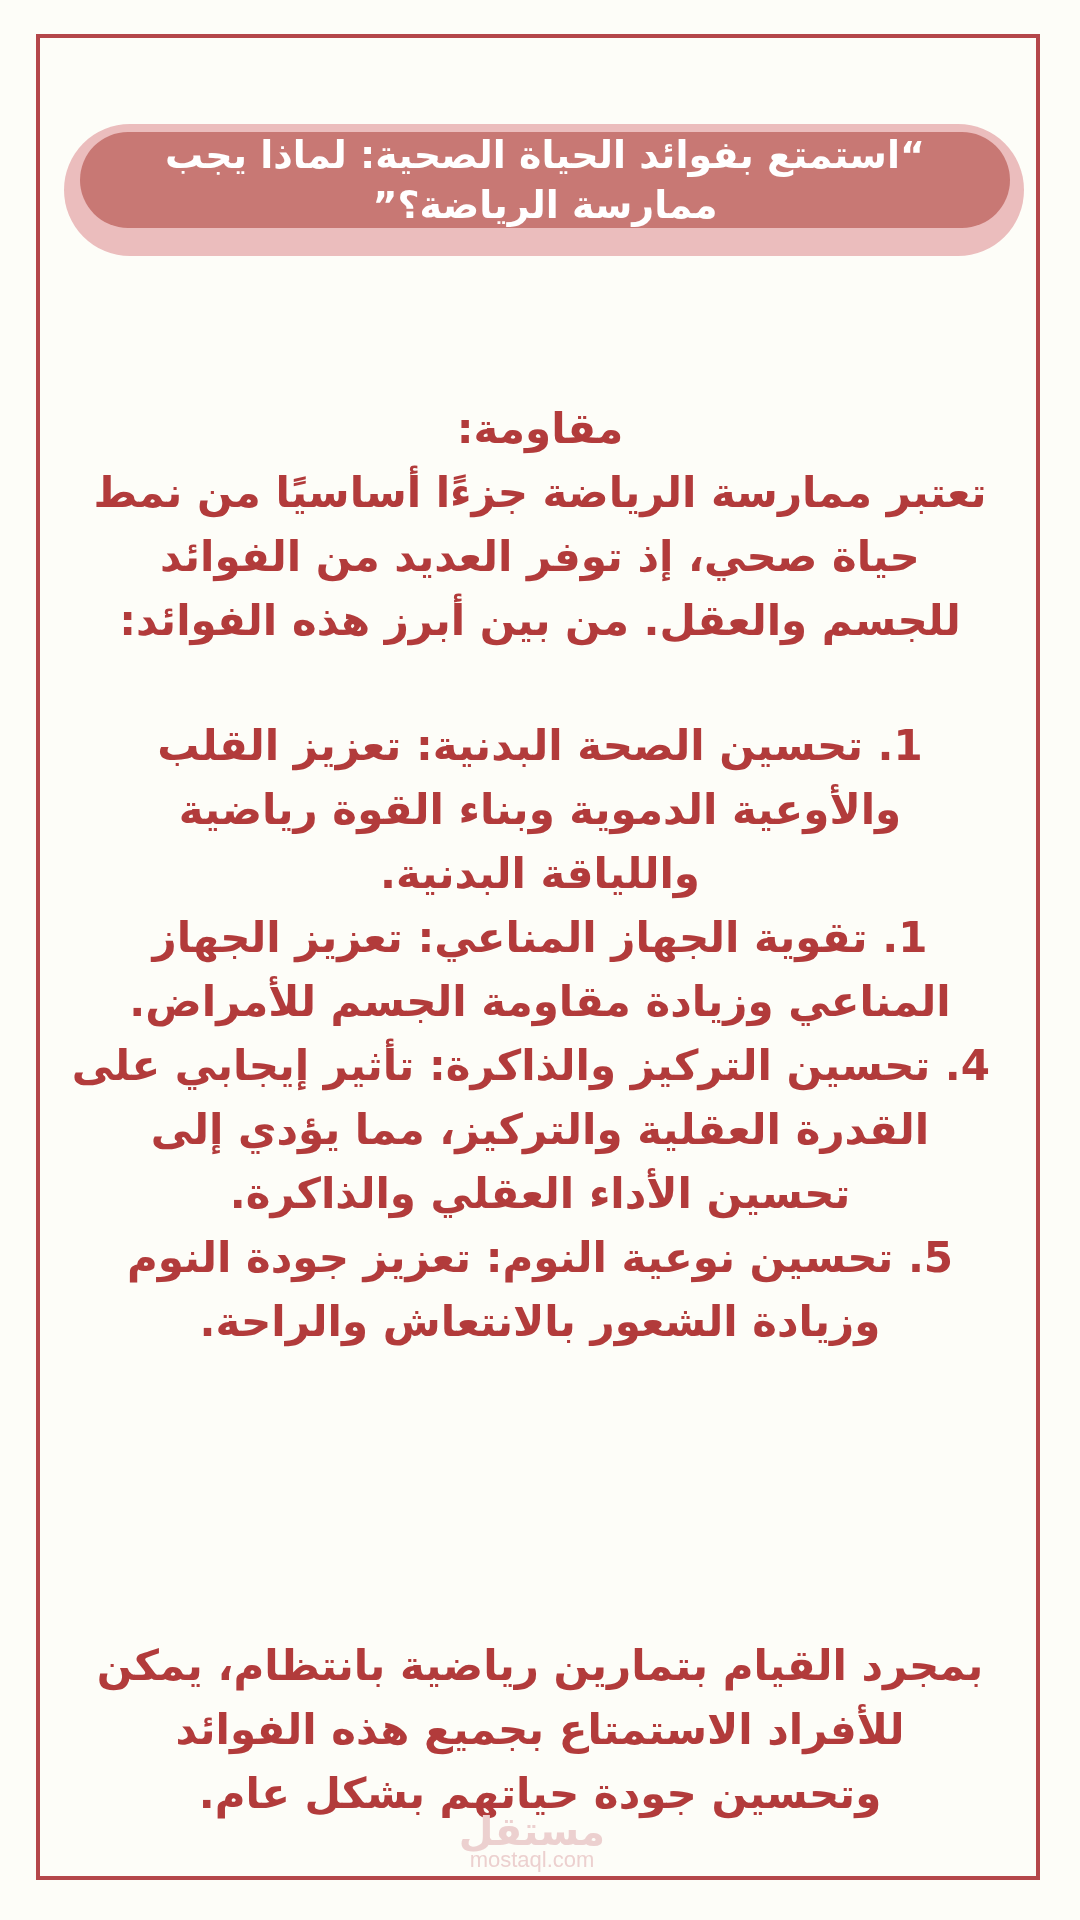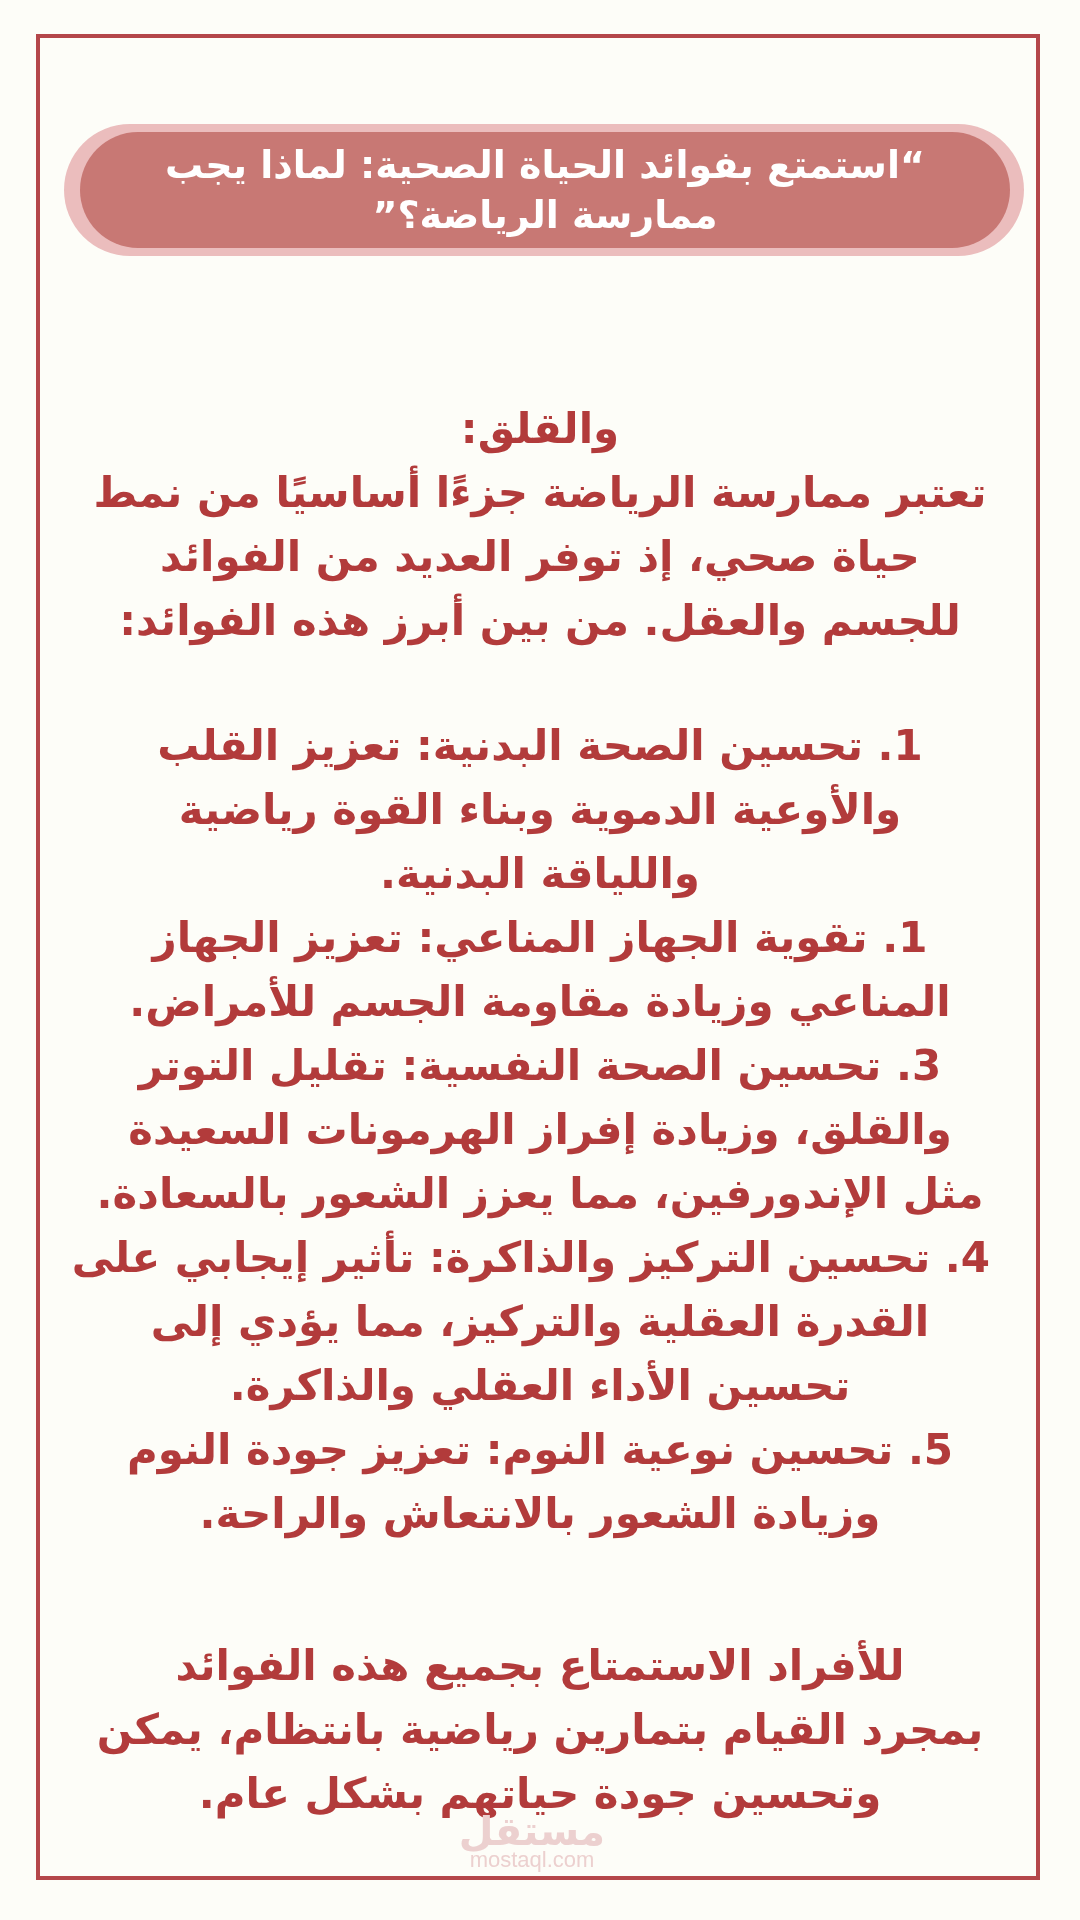--- a/index.html
+++ b/index.html
@@ -10,21 +10,21 @@
   }
   .frame {
     position: absolute; left: 36px; top: 34px; width: 1004px; height: 1846px;
     border: 4px solid #b4474a; box-sizing: border-box;
   }
   .pill-outer {
     position: absolute; left: 64px; top: 124px; width: 960px; height: 132px;
     background: #ebbdbd; border-radius: 66px;
   }
   .pill-inner {
-    position: absolute; left: 80px; top: 132px; width: 930px; height: 116px;
+    position: absolute; left: 80px; top: 132px; width: 930px; height: 96px;
     background: #c87874; border-radius: 58px;
     display: flex; align-items: center; 
     text-align: center; direction: rtl;
   }
   .pill-title {
     color: #ffffff; font-weight: bold; font-size: 38px; line-height: 50px;
     padding: 0 20px;
   }
   .content {
     position: absolute; left: 90px; width: 900px; direction: rtl;
@@ -46,54 +46,49 @@
 <body>
 
 <div class="frame"></div>
 
 <div class="pill-outer"></div>
 <div class="pill-inner">
   <div class="pill-title">“استمتع بفوائد الحياة الصحية: لماذا يجب ممارسة الرياضة؟”</div>
 </div>
 
 <div class="content intro">
-  <div>والقلق:</div>
+  <div>مقاومة:</div>
   <div>تعتبر ممارسة الرياضة جزءًا أساسيًا من نمط</div>
   <div>حياة صحي، إذ توفر العديد من الفوائد</div>
   <div>للجسم والعقل. من بين أبرز هذه الفوائد:</div>
 </div>
 
 <div class="content items">
   <div>
     <div>1. تحسين الصحة البدنية: تعزيز القلب</div>
     <div>والأوعية الدموية وبناء القوة رياضية</div>
     <div>واللياقة البدنية.</div>
   </div>
   <div>
     <div>1. تقوية الجهاز المناعي: تعزيز الجهاز</div>
     <div>المناعي وزيادة مقاومة الجسم للأمراض.</div>
   </div>
   <div>
-    <div>3. تحسين الصحة النفسية: تقليل التوتر</div>
-    <div>والقلق، وزيادة إفراز الهرمونات السعيدة</div>
-    <div>مثل الإندورفين، مما يعزز الشعور بالسعادة.</div>
-  </div>
-  <div>
     <div>4. تحسين التركيز والذاكرة: تأثير إيجابي على</div>
     <div>القدرة العقلية والتركيز، مما يؤدي إلى</div>
     <div>تحسين الأداء العقلي والذاكرة.</div>
   </div>
   <div>
     <div>5. تحسين نوعية النوم: تعزيز جودة النوم</div>
     <div>وزيادة الشعور بالانتعاش والراحة.</div>
   </div>
 </div>
 
 <div class="content closing">
+  <div>بمجرد القيام بتمارين رياضية بانتظام، يمكن</div>
   <div>للأفراد الاستمتاع بجميع هذه الفوائد</div>
-  <div>بمجرد القيام بتمارين رياضية بانتظام، يمكن</div>
   <div>وتحسين جودة حياتهم بشكل عام.</div>
 </div>
 
 <div class="watermark">
   <div class="wm-ar">مستقل</div>
   <div class="wm-en">mostaql.com</div>
 </div>
 
 </body></html>

